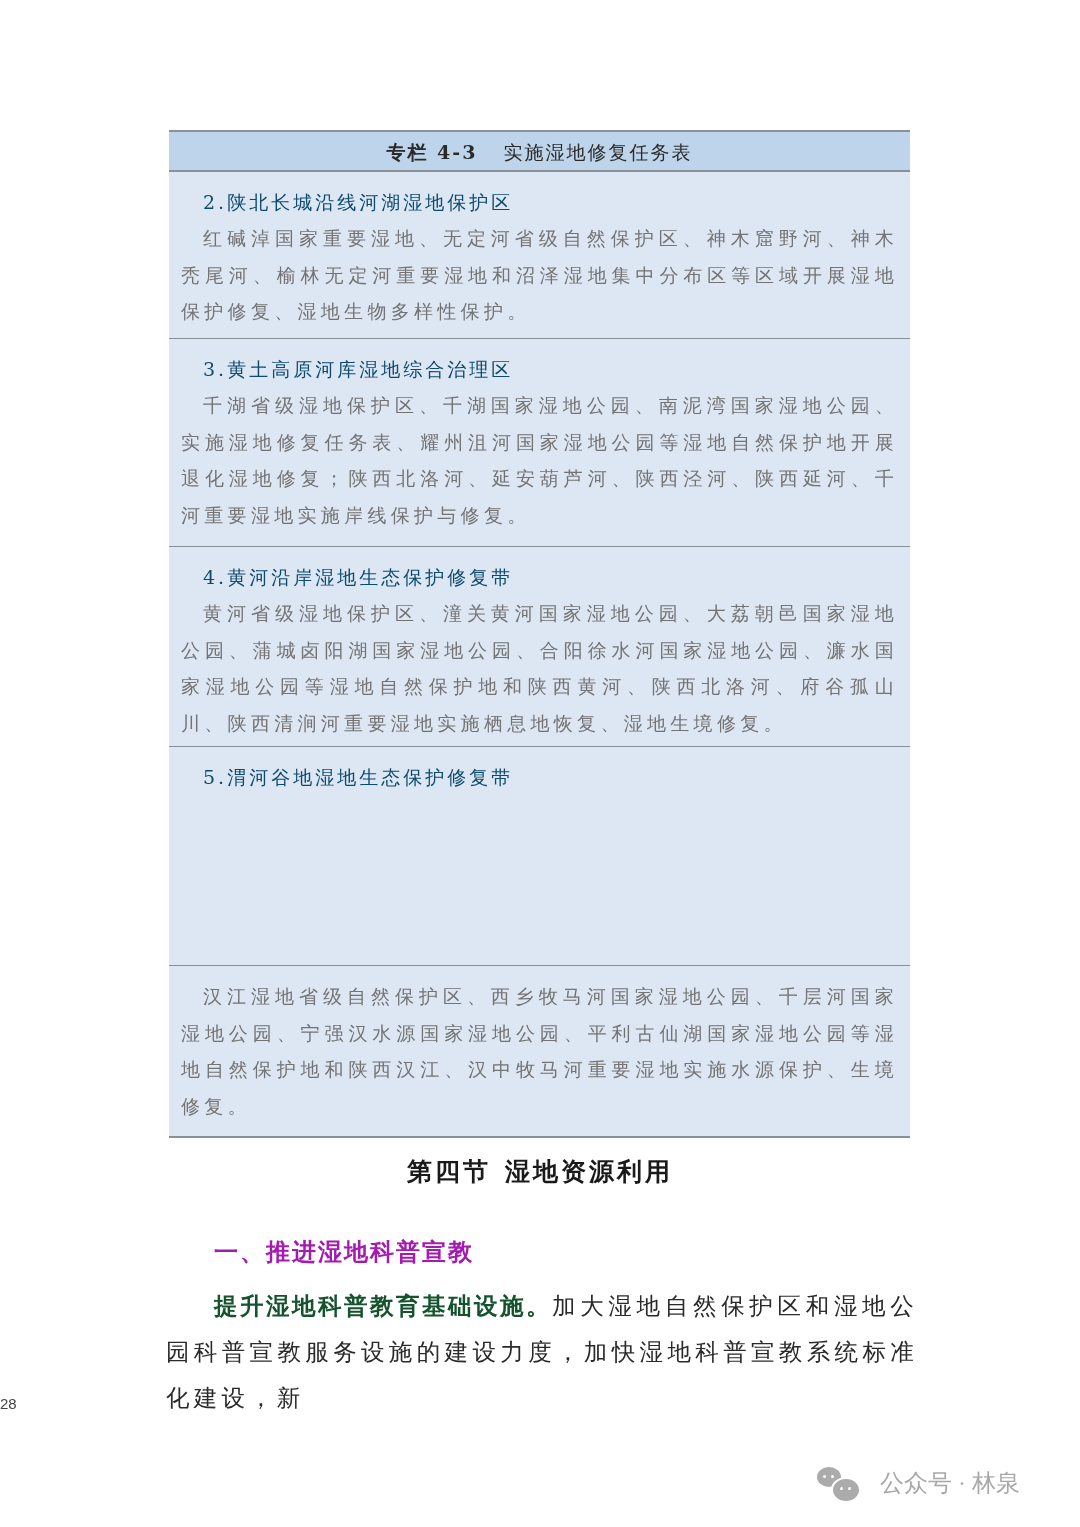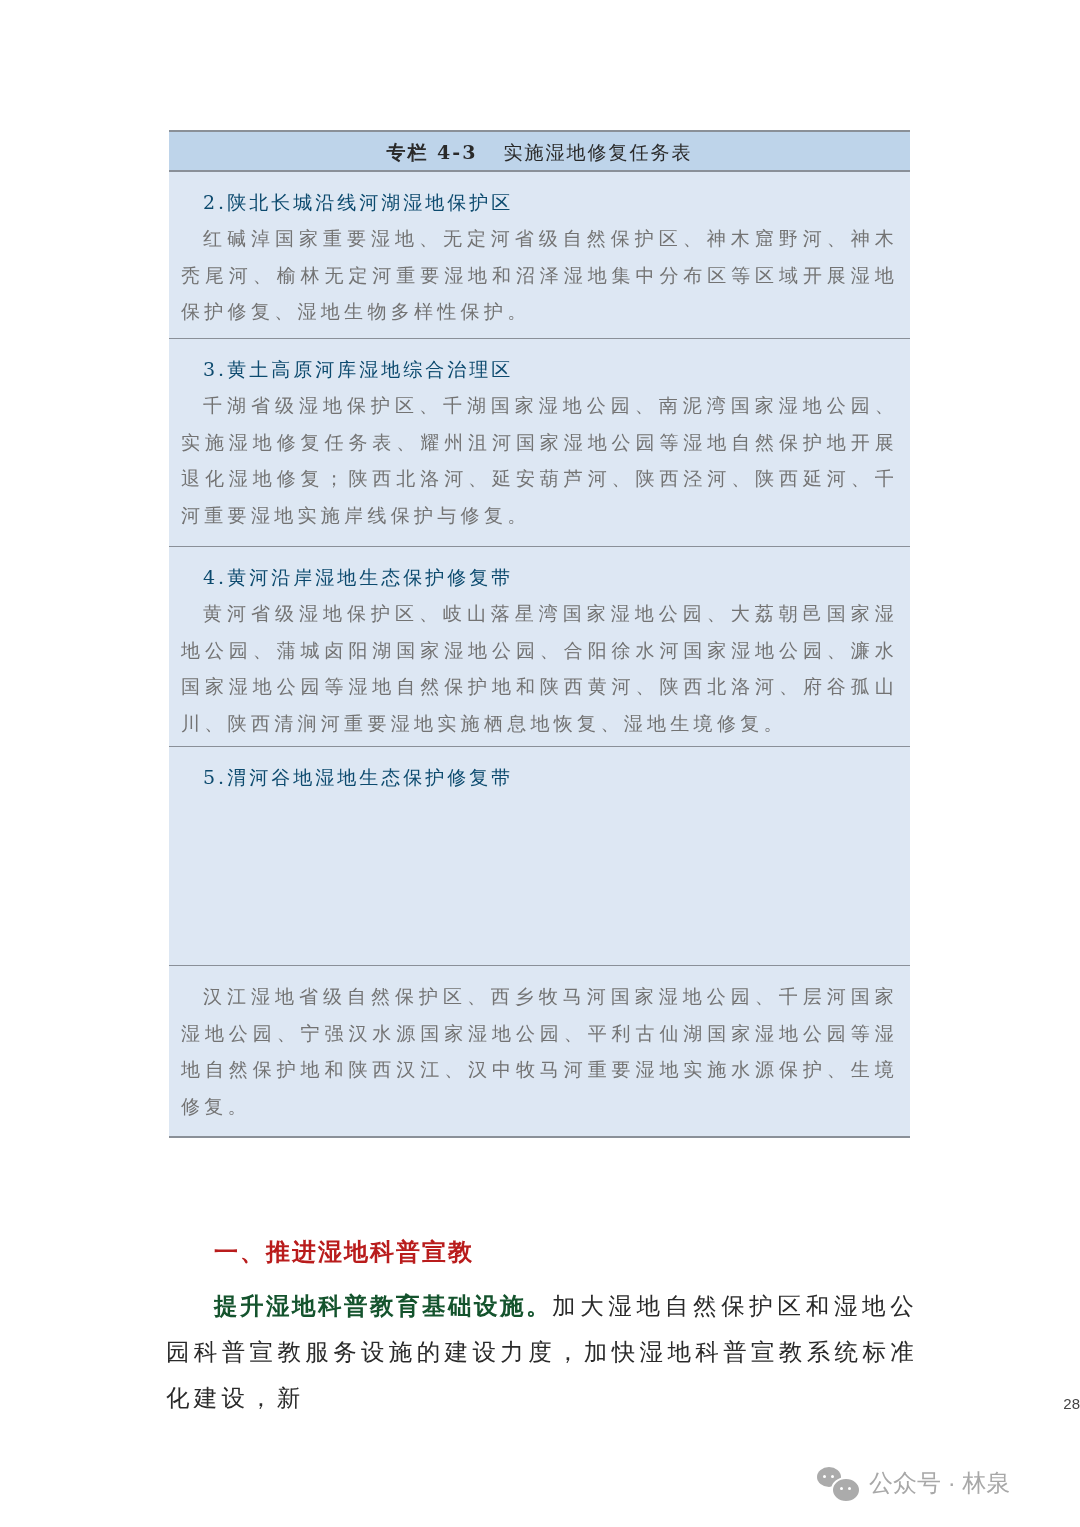--- a/index.html
+++ b/index.html
@@ -38,39 +38,39 @@
   .sec-title {
     position: absolute; left: 0; width: 1080px; top: 1155px; text-align: center;
     font-family: "DejaVu Sans", "Liberation Sans", sans-serif; font-weight: bold;
     font-size: 25px; letter-spacing: 3px; color: #1a1a1a;
   }
   .sec-title .gap { display: inline-block; width: 14px; }
 
   .sub-title {
     position: absolute; left: 214px; top: 1236px;
     font-family: "DejaVu Sans", "Liberation Sans", sans-serif; font-weight: bold;
-    font-size: 24px; letter-spacing: 2px; color: #b91c1c;
+    font-size: 24px; letter-spacing: 2px; color: #a21caf;
   }
 
   .para {
     position: absolute; left: 166px; top: 1283px; width: 752px;
     font-size: 23.5px; line-height: 46px; letter-spacing: 4.2px; text-indent: 48px;
     color: #2a2a2a; text-align: justify;
   }
   .para .lead { font-family: "DejaVu Sans", "Liberation Sans", sans-serif; font-weight: bold; color: #14532d; letter-spacing: 2px; }
 
   .page-num {
-    position: absolute; left: 0; width: 1080px; top: 1395px; text-align: right;
+    position: absolute; left: 0; width: 1080px; top: 1395px; text-align: left;
     font-family: "Liberation Sans", "DejaVu Sans", sans-serif; font-size: 15px; color: #444;
   }
 
   .watermark {
     position: absolute; left: 817px; top: 1463px; height: 40px;
-    display: flex; align-items: center; gap: 10px;
-    font-family: Liberation Sans, sans-serif; font-size: 24px; color: #a8a8a8;
+    display: flex; align-items: center; gap: 21px;
+    font-family: Liberation Serif, serif; font-size: 24px; color: #a8a8a8;
   }
   .wechat-icon { width: 42px; height: 36px; position: relative; }
   .bubble { position: absolute; background: #ababab; border-radius: 50%; }
   .b1 { left: 0; top: 2px; width: 24px; height: 20px; }
   .b2 { left: 14px; top: 12px; width: 26px; height: 22px; border: 2px solid #fff; }
   .eye { position: absolute; width: 3px; height: 3px; background: #fff; border-radius: 50%; }
 </style>
 </head>
 <body>
 
@@ -85,30 +85,33 @@
     <div class="section s1">
       <div class="head">2.陕北长城沿线河湖湿地保护区</div>
       <div class="body">红碱淖国家重要湿地、无定河省级自然保护区、神木窟野河、神木秃尾河、榆林无定河重要湿地和沼泽湿地集中分布区等区域开展湿地保护修复、湿地生物多样性保护。</div>
     </div>
     <div class="section s2">
       <div class="head">3.黄土高原河库湿地综合治理区</div>
       <div class="body">千湖省级湿地保护区、千湖国家湿地公园、南泥湾国家湿地公园、实施湿地修复任务表、耀州沮河国家湿地公园等湿地自然保护地开展退化湿地修复；陕西北洛河、延安葫芦河、陕西泾河、陕西延河、千河重要湿地实施岸线保护与修复。</div>
     </div>
     <div class="section s3">
       <div class="head">4.黄河沿岸湿地生态保护修复带</div>
-      <div class="body">黄河省级湿地保护区、岐山落星湾国家湿地公园、大荔朝邑国家湿地公园、蒲城卤阳湖国家湿地公园、合阳徐水河国家湿地公园、濂水国家湿地公园等湿地自然保护地和陕西黄河、陕西北洛河、府谷孤山川、陕西清涧河重要湿地实施栖息地恢复、湿地生境修复。</div>
+      <div class="body">黄河省级湿地保护区、潼关黄河国家湿地公园、大荔朝邑国家湿地公园、蒲城卤阳湖国家湿地公园、合阳徐水河国家湿地公园、濂水国家湿地公园等湿地自然保护地和陕西黄河、陕西北洛河、府谷孤山川、陕西清涧河重要湿地实施栖息地恢复、湿地生境修复。</div>
     </div>
     <div class="section s4">
       <div class="head">5.渭河谷地湿地生态保护修复带</div>
     </div>
     <div class="section s5">
       <div class="body">汉江湿地省级自然保护区、西乡牧马河国家湿地公园、千层河国家湿地公园、宁强汉水源国家湿地公园、平利古仙湖国家湿地公园等湿地自然保护地和陕西汉江、汉中牧马河重要湿地实施水源保护、生境修复。</div>
     </div>
   </div>
 
+  <div class="sec-title">
+    <span>第四节</span><span class="gap"></span><span>湿地资源利用</span>
+  </div>
 
   <div class="sub-title">一、推进湿地科普宣教</div>
 
   <div class="para">
     <span class="lead">提升湿地科普教育基础设施。</span><span>加大湿地自然保护区和湿地公园科普宣教服务设施的建设力度，加快湿地科普宣教系统标准化建设，新</span>
   </div>
 
   <div class="page-num">28</div>
 
   <div class="watermark">

